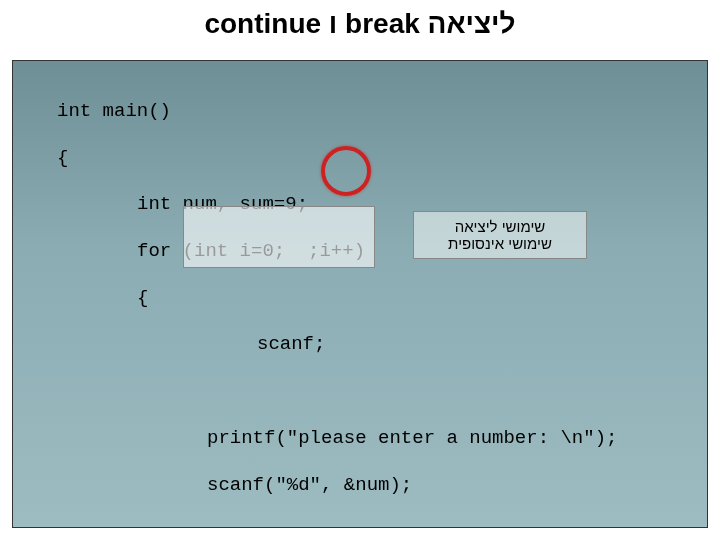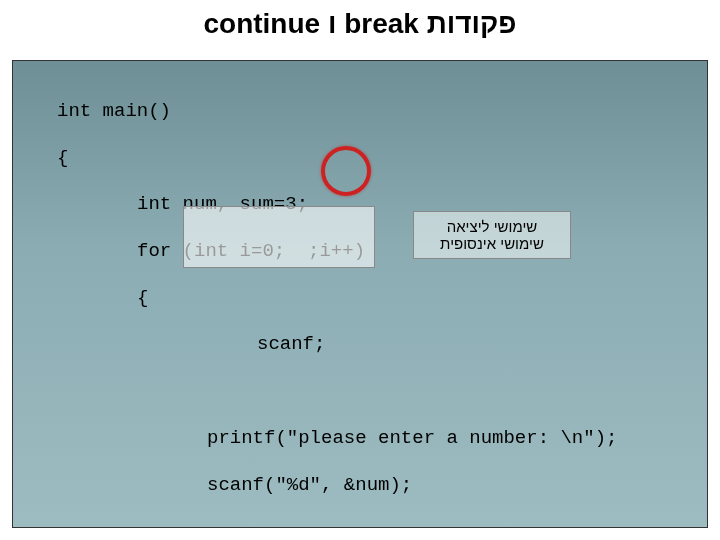--- a/index.html
+++ b/index.html
@@ -52,46 +52,46 @@
   .callout {
     position: absolute;
     top: 150px;
     left: 400px;
     width: 140px;
     background: rgba(255,255,255,0.5);
     border: 1px solid #888;
     font-family: Arial, sans-serif;
     font-size: 15px;
     text-align: center;
-    padding: 6px 8px;
+    padding: 6px 16px;
     direction: rtl;
     z-index: 2;
     white-space: normal;
   }
   .red-circle {
     position: absolute;
     top: 85px;
     left: 308px;
     width: 42px;
     height: 42px;
     border: 4px solid #cc2222;
     border-radius: 50%;
     z-index: 3;
     box-shadow: 0 0 3px rgba(200,30,30,0.6);
   }
 </style>
 </head>
 <body>
 
-<div class="header">פקודות break ו continue</div>
+<div class="header">ליציאה break ו continue</div>
 
 <div class="code-panel">
 <div class="code-line">int main()</div>
 <div class="code-line">{</div>
-<div class="code-line ind1">int num, sum=3;</div>
+<div class="code-line ind1">int num, sum=9;</div>
 <div class="code-line ind1">for (int i=0;  ;i++)</div>
 <div class="code-line ind1">{</div>
 <div class="code-line ind3">scanf;</div>
 <div class="code-line"> </div>
 <div class="code-line ind2">printf("please enter a number: \n");</div>
 <div class="code-line ind2">scanf("%d", &amp;num);</div>
 
 
 
 

